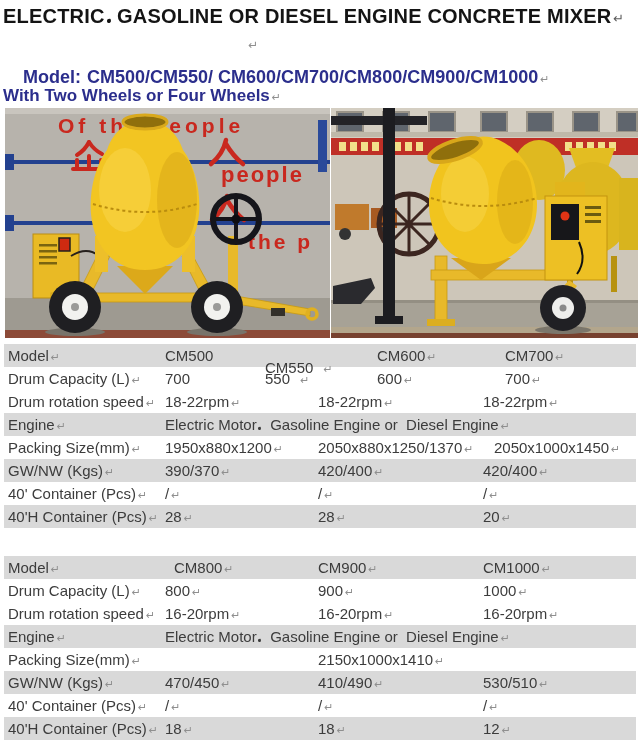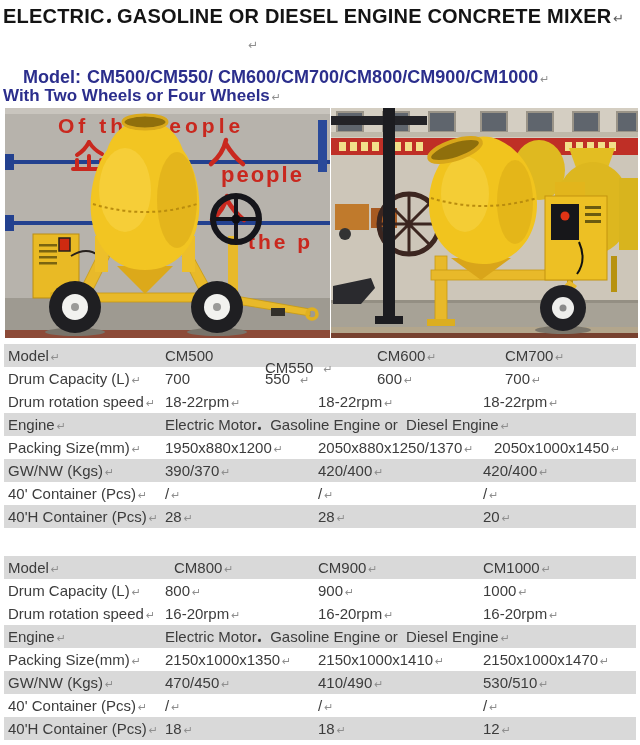--- a/index.html
+++ b/index.html
@@ -324,23 +324,21 @@
         <div class="tcell" style="left: 161px;"><span class="t">16-20rpm</span><span class="pmark">↵</span></div>
         <div class="tcell" style="left: 314px;"><span class="t">16-20rpm</span><span class="pmark">↵</span></div>
         <div class="tcell" style="left: 479px;"><span class="t">16-20rpm</span><span class="pmark">↵</span></div>
       </div>
       <div class="trow gray">
         <div class="tcell" style="left: 4px;"><span class="t">Engine</span><span class="pmark">↵</span></div>
         <div class="tcell" style="left: 161px;"><span class="t">Electric Motor<span class="cjk-comma"></span> Gasoline Engine or  Diesel Engine</span><span class="pmark">↵</span></div>
       </div>
       <div class="trow">
         <div class="tcell" style="left: 4px;"><span class="t">Packing Size(mm)</span><span class="pmark">↵</span></div>
-        <div class="tcell" style="left: 161px;"><span class="t">2150x1000x1350</span><span class="pmark">↵</span></div>
         <div class="tcell" style="left: 314px;"><span class="t">2150x1000x1410</span><span class="pmark">↵</span></div>
-        <div class="tcell" style="left: 479px;"><span class="t">2150x1000x1470</span><span class="pmark">↵</span></div>
       </div>
       <div class="trow gray">
         <div class="tcell" style="left: 4px;"><span class="t">GW/NW (Kgs)</span><span class="pmark">↵</span></div>
         <div class="tcell" style="left: 161px;"><span class="t">470/450</span><span class="pmark">↵</span></div>
         <div class="tcell" style="left: 314px;"><span class="t">410/490</span><span class="pmark">↵</span></div>
         <div class="tcell" style="left: 479px;"><span class="t">530/510</span><span class="pmark">↵</span></div>
       </div>
       <div class="trow">
         <div class="tcell" style="left: 4px;"><span class="t">40' Container (Pcs)</span><span class="pmark">↵</span></div>
         <div class="tcell" style="left: 161px;"><span class="t">/</span><span class="pmark">↵</span></div>

